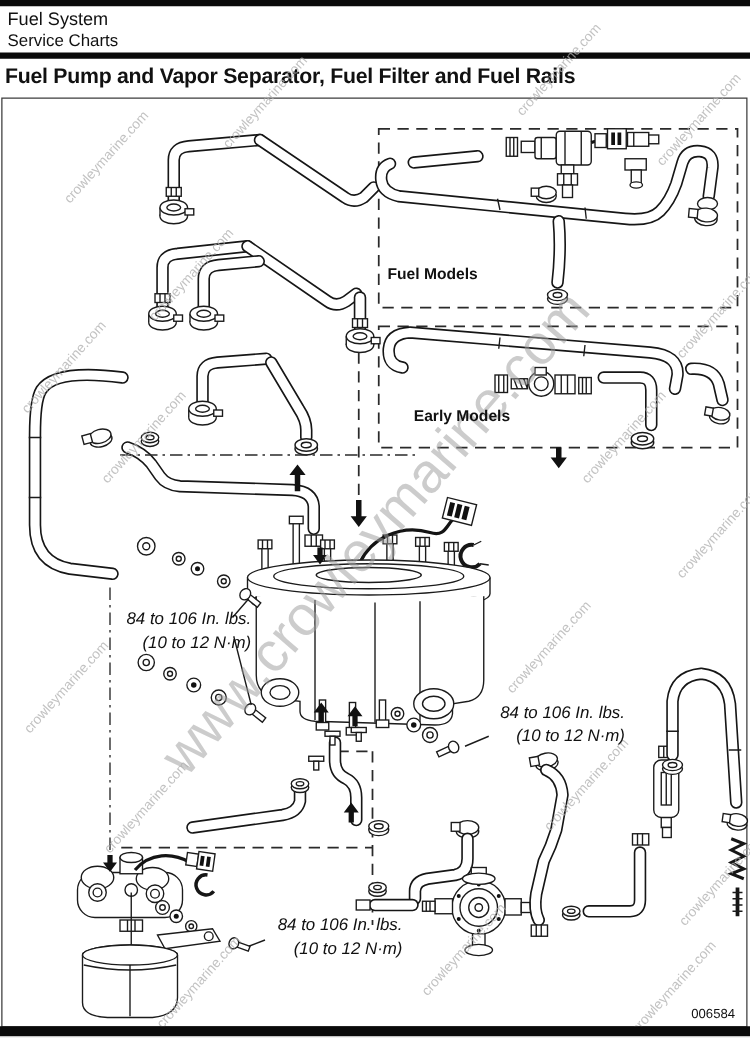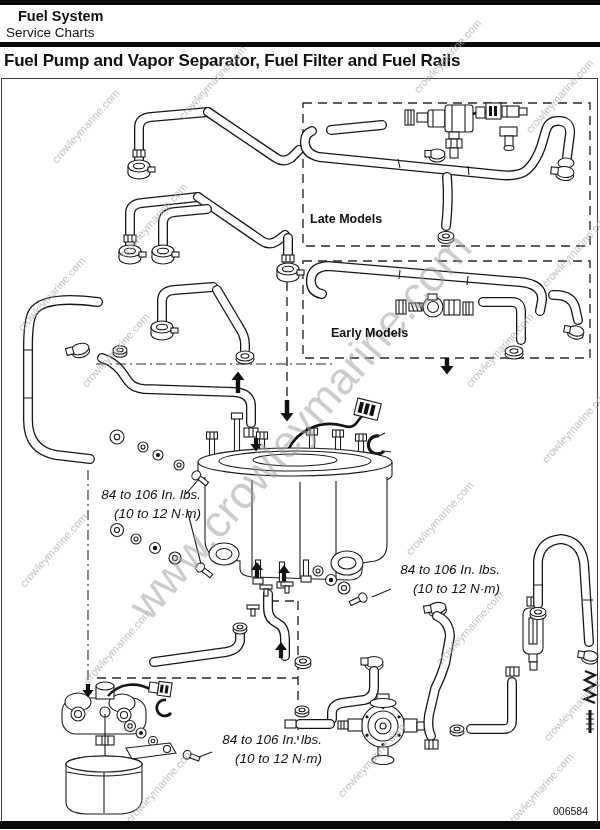--- a/index.html
+++ b/index.html
@@ -1,20 +1,20 @@
 <!DOCTYPE html>
 <html><head>
 <meta charset="utf-8">
 <style>
   html,body{margin:0;padding:0;background:#e8e8e8;}
   .page{position:relative;width:600px;height:830px;background:#ffffff;overflow:hidden;
         font-family:"Liberation Sans", sans-serif;color:#111;}
   .abs{position:absolute;}
   .topbar{left:0;top:0;width:600px;height:5px;background:#0a0a0a;}
-  .chapter{left:6px;top:8px;font-size:14.5px;font-weight:bold;margin-left:12px;}
+  .chapter{left:6px;top:8px;font-size:14.5px;font-weight:normal;}
   .section{left:6px;top:25px;font-size:13.5px;}
   .rule2{left:0;top:42px;width:600px;height:4.5px;background:#0a0a0a;}
   .doctitle{left:4px;top:51px;font-size:17px;font-weight:bold;letter-spacing:-0.2px;white-space:nowrap;}
   .frame{left:1px;top:78px;width:595px;height:742px;border:1px solid #3c3c3c;}
   .model{left:10px;top:84px;font-size:13.5px;font-weight:bold;z-index:4;}
   .boxlabel{font-size:12.5px;font-weight:bold;z-index:4;}
   .tq{font-size:13.5px;font-style:italic;line-height:19px;text-align:right;width:116px;z-index:4;white-space:nowrap;}
   .note{font-size:13.5px;line-height:18.5px;z-index:4;white-space:nowrap;}
   .fignum{font-size:10.5px;z-index:4;}
   .botbar{left:0;top:821px;width:600px;height:8px;background:#0a0a0a;z-index:5;}
@@ -530,21 +530,21 @@
   <div class="abs wm" style="left:528px;top:420px;">crowleymarine.com</div>
   <div class="abs wm" style="left:6px;top:544px;">crowleymarine.com</div>
   <div class="abs wm" style="left:392px;top:512px;">crowleymarine.com</div>
   <div class="abs wm" style="left:70px;top:640px;">crowleymarine.com</div>
   <div class="abs wm" style="left:422px;top:622px;">crowleymarine.com</div>
   <div class="abs wm" style="left:530px;top:698px;">crowleymarine.com</div>
   <div class="abs wm" style="left:324px;top:754px;">crowleymarine.com</div>
   <div class="abs wm" style="left:112px;top:780px;">crowleymarine.com</div>
   <div class="abs wm" style="left:492px;top:784px;">crowleymarine.com</div>
 
-  <div class="abs boxlabel" style="left:310px;top:212px;">Late Models</div>
+  <div class="abs boxlabel" style="left:310px;top:212px;">Fuel Models</div>
   <div class="abs boxlabel" style="left:311px;top:326px;margin-left:20px;">Early Models</div>
 
   <div class="abs tq" style="left:85px;top:485px;">
     <div>84 to 106 In. lbs.</div>
     <div>(10 to 12 N·m)</div>
   </div>
   <div class="abs tq" style="left:384px;top:560px;">
     <div>84 to 106 In. lbs.</div>
     <div>(10 to 12 N·m)</div>
   </div>

